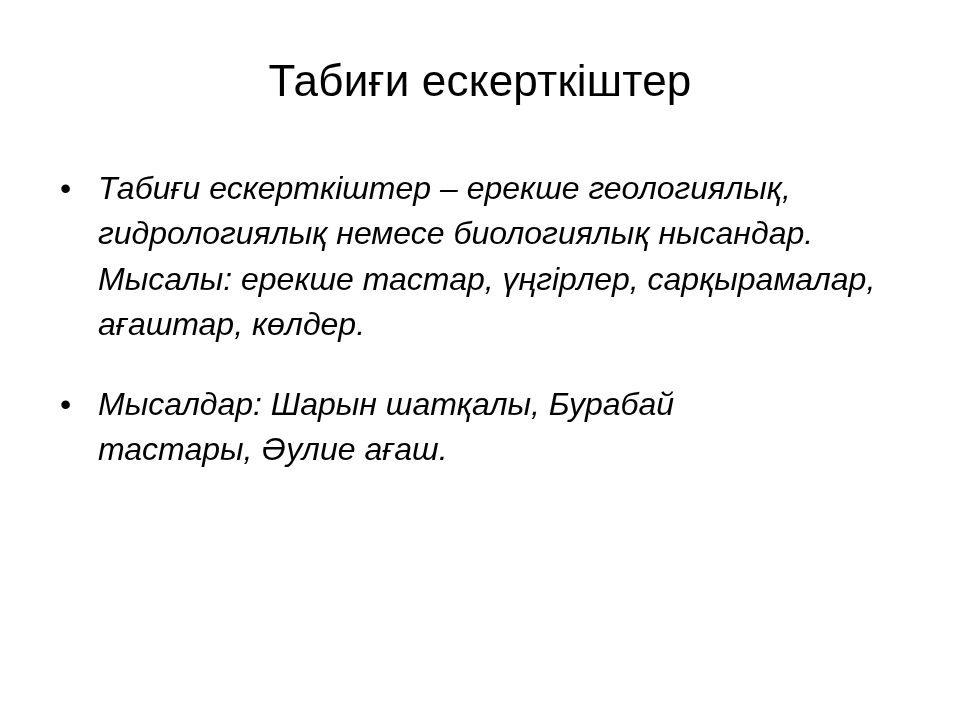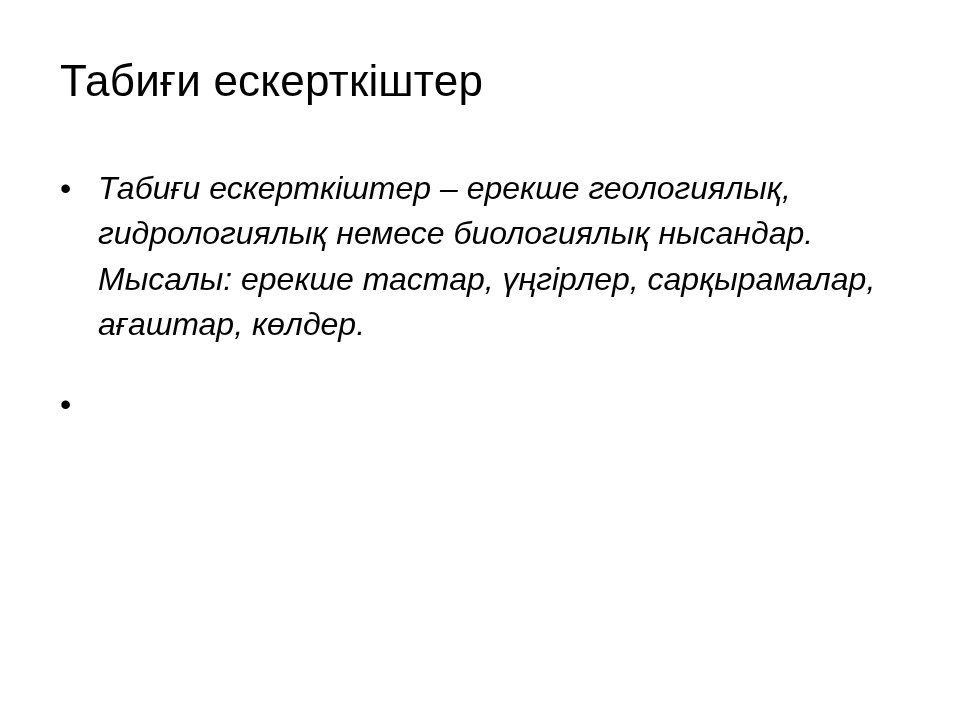--- a/index.html
+++ b/index.html
@@ -18,21 +18,21 @@
     position: relative;
     width: 960px;
     height: 720px;
     box-sizing: border-box;
   }
   .slide-title {
     position: absolute;
     top: 56px;
     left: 60px;
     width: 840px;
-    text-align: left;
+    text-align: center;
     font-size: 44px;
     line-height: 1.15;
     font-weight: 400;
     color: #000000;
     letter-spacing: 0.2px;
   }
   .slide-body {
     position: absolute;
     top: 166px;
     left: 50px;
@@ -81,18 +81,19 @@
   <div class="slide-body">
     <ul class="bullet-list">
 
       <li class="bullet-item item-1">
         <span class="bullet-marker">•</span>
         <span class="bullet-text">Табиғи ескерткіштер – ерекше геологиялық, гидрологиялық немесе биологиялық нысандар. Мысалы: ерекше тастар, үңгірлер, сарқырамалар, ағаштар, көлдер.</span>
       </li>
 
       <li class="bullet-item item-2">
         <span class="bullet-marker">•</span>
+        <span class="bullet-text">Мысалдар: Шарын шатқалы, Бурабай тастары, Әулие ағаш.</span>
       </li>
 
     </ul>
   </div>
 
 </div>
 
 </body></html>

